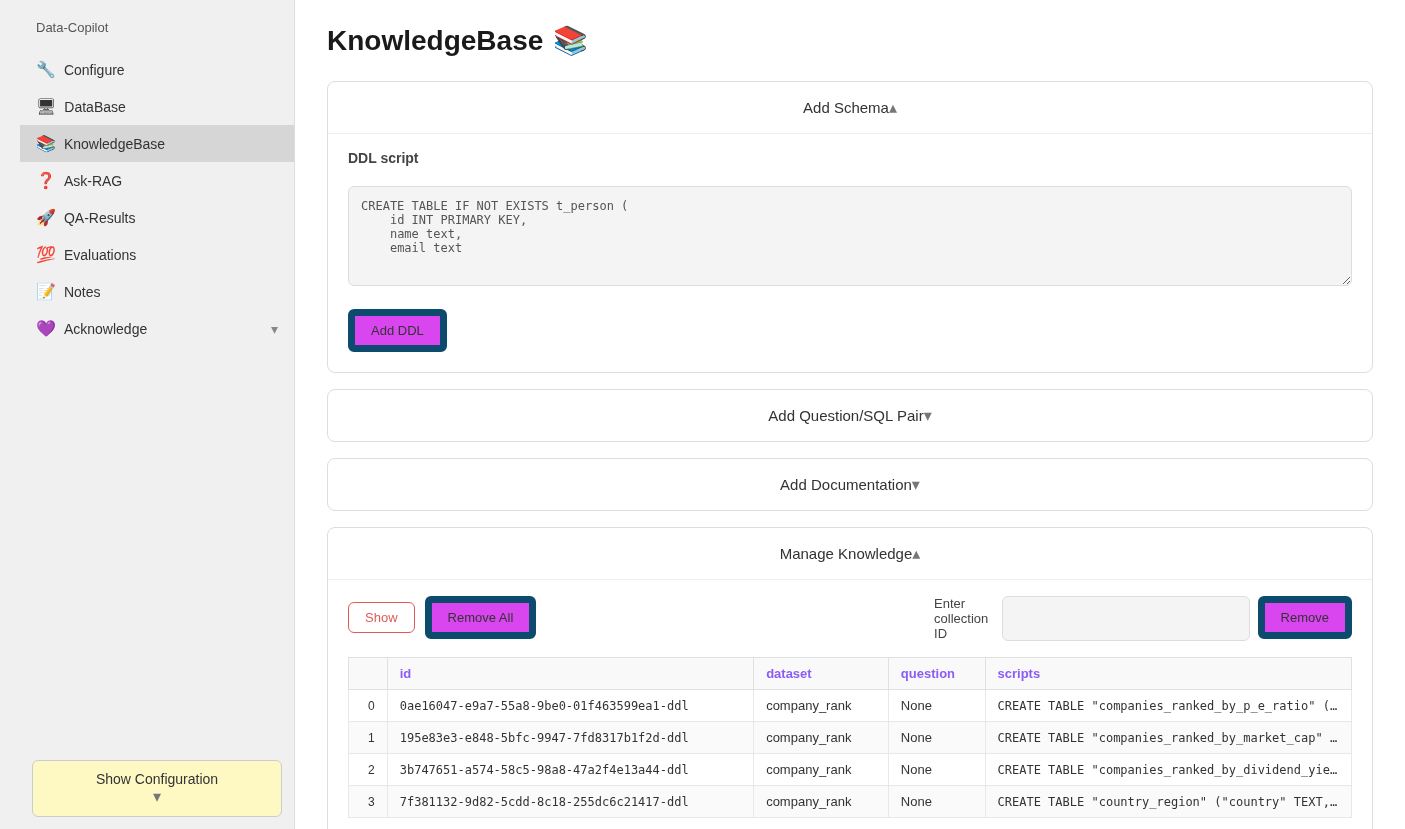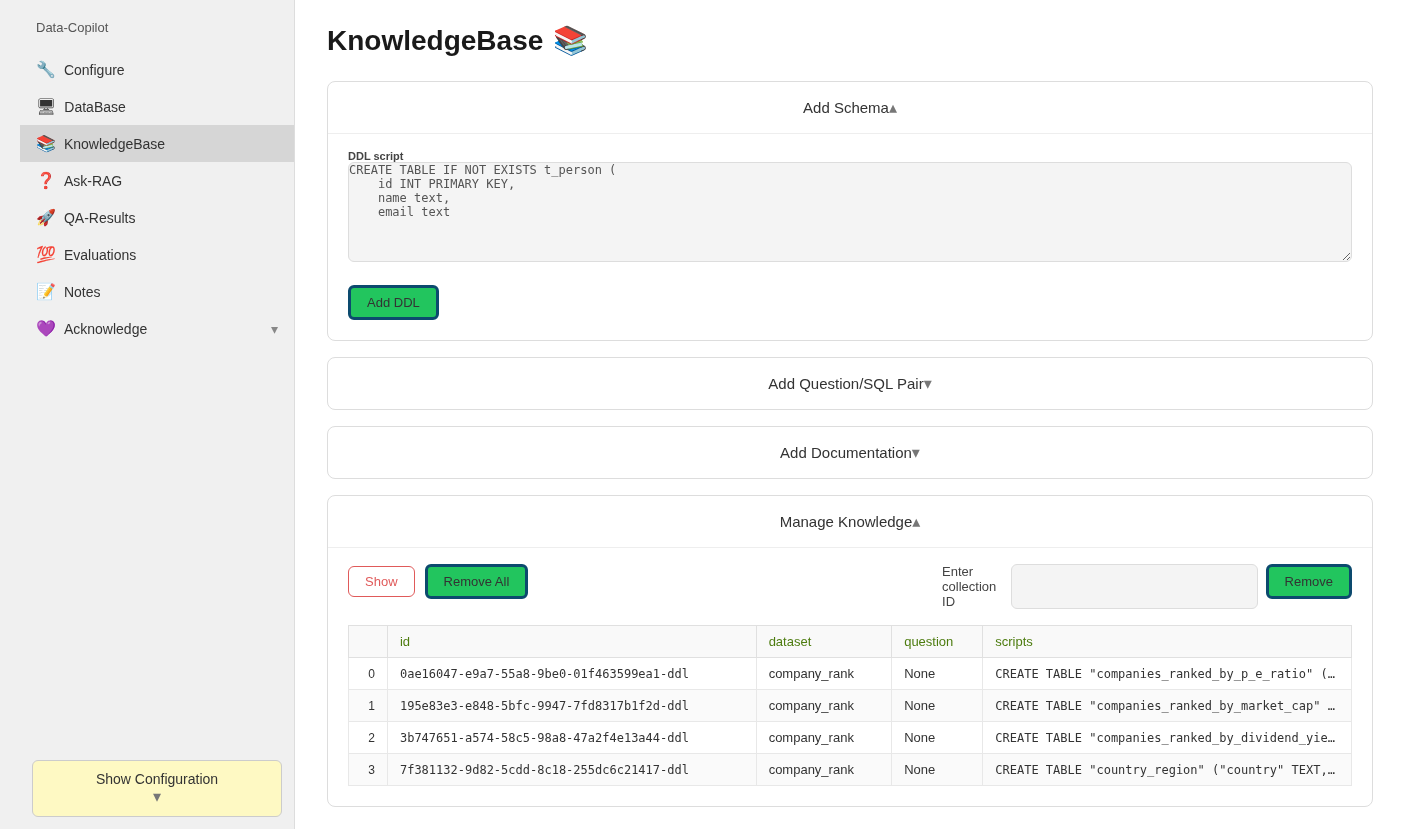--- a/index.html
+++ b/index.html
@@ -89,41 +89,42 @@
     }
 
     
     .schema-layout {
       display: flex;
       gap: 32px;
     }
     .schema-left { flex: 0 0 auto; }
     .schema-right { flex: 1; }
     .ddl-label {
-      font-size: 11px;
+      font-size: 14px;
       font-weight: 600;
       color: #444;
-      margin-bottom: 0;
+      margin-bottom: 20px;
     }
     .ddl-textarea {
       width: 100%;
       height: 100px;
       background: #f4f4f4;
       border: 1px solid #ddd;
       border-radius: 6px;
+      padding: 12px;
       font-family: monospace;
       font-size: 12px;
       color: #555;
       resize: vertical;
     }
     .btn {
       padding: 7px 16px;
       border-radius: 6px;
-      border: 3px solid #0c4a6e;
-      background: #22c55e;
+      border: 7px solid #0c4a6e;
+      background: #d946ef;
       cursor: pointer;
       font-size: 13px;
       color: #333;
     }
     .btn-primary {
       background: #fff;
       border: 1px solid #555;
       color: #333;
     }
     .btn-danger {
@@ -158,22 +159,22 @@
       width: 100%;
       border-collapse: collapse;
       font-size: 13px;
       margin-top: 8px;
     }
     .knowledge-table th {
       background: #f9f9f9;
       border: 1px solid #e0e0e0;
       padding: 8px 12px;
       text-align: left;
-      font-weight: 400;
-      color: #4d7c0f;
+      font-weight: 700;
+      color: #8b5cf6;
     }
     .knowledge-table td {
       border: 1px solid #e8e8e8;
       padding: 8px 12px;
       color: #333;
       max-width: 300px;
       overflow: hidden;
       text-overflow: ellipsis;
       white-space: nowrap;
     }

